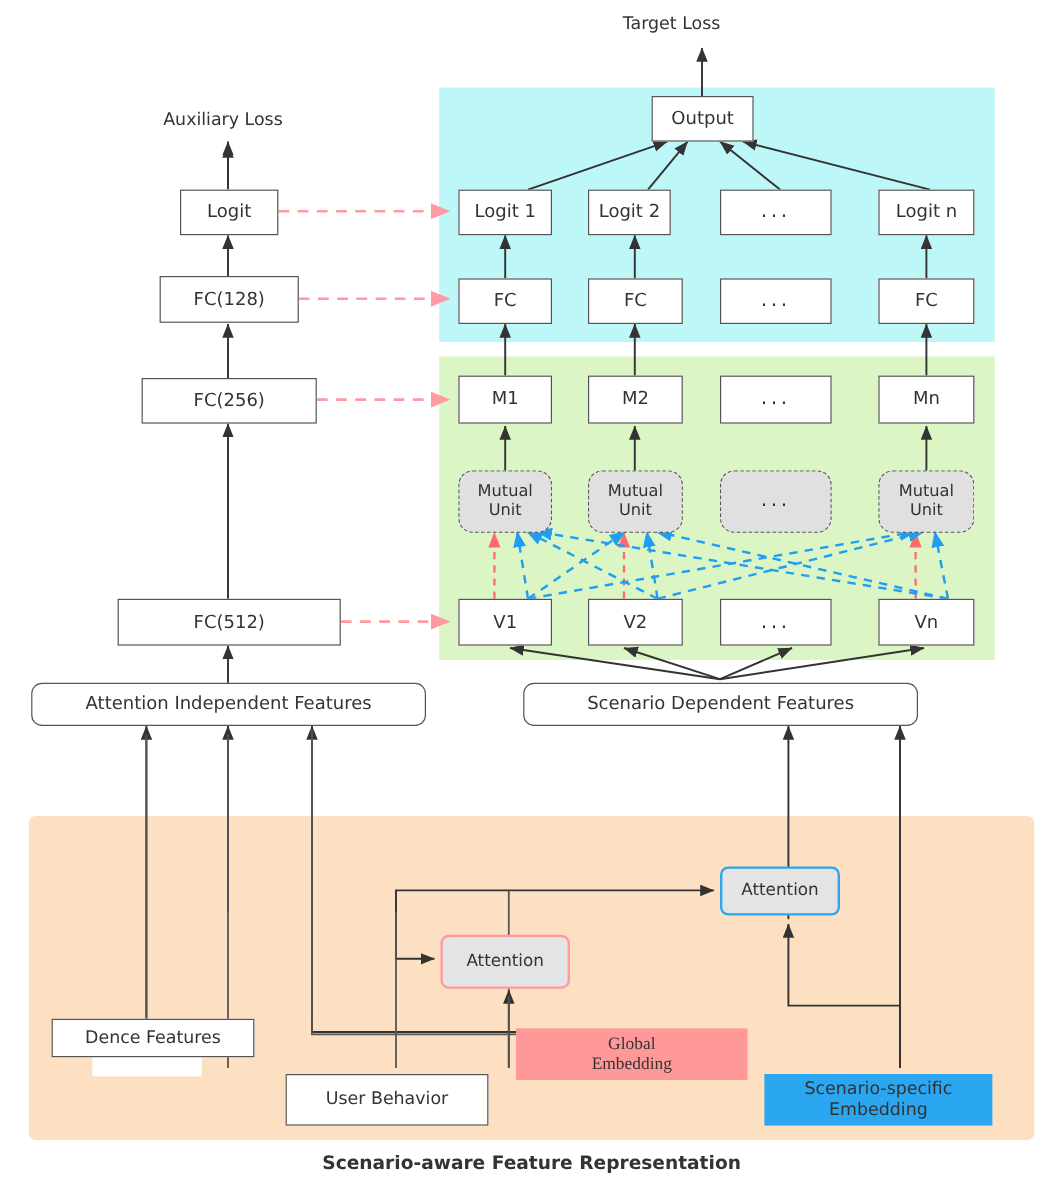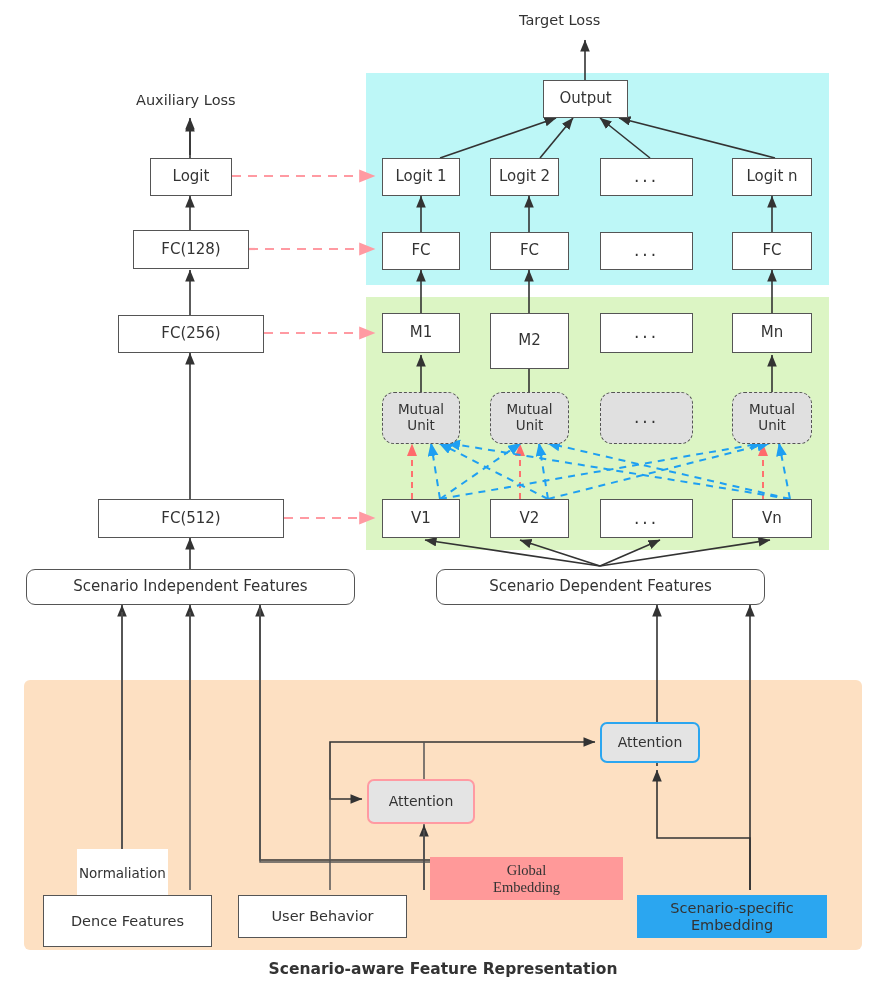--- a/index.html
+++ b/index.html
@@ -148,21 +148,21 @@
   <div class="node boxed" style="left:490px;top:158px;width:69px;height:38px;">Logit 2</div>
   <div class="node boxed dots" style="left:600px;top:158px;width:93px;height:38px;">...</div>
   <div class="node boxed" style="left:732px;top:158px;width:80px;height:38px;">Logit n</div>
 
   <div class="node boxed" style="left:382px;top:232px;width:78px;height:38px;">FC</div>
   <div class="node boxed" style="left:490px;top:232px;width:79px;height:38px;">FC</div>
   <div class="node boxed dots" style="left:600px;top:232px;width:93px;height:38px;">...</div>
   <div class="node boxed" style="left:732px;top:232px;width:80px;height:38px;">FC</div>
 
   <div class="node boxed" style="left:382px;top:313px;width:78px;height:40px;">M1</div>
-  <div class="node boxed" style="left:490px;top:313px;width:79px;height:56px;">M2</div>
+  <div class="node boxed" style="left:490px;top:313px;width:79px;height:40px;">M2</div>
   <div class="node boxed dots" style="left:600px;top:313px;width:93px;height:40px;">...</div>
   <div class="node boxed" style="left:732px;top:313px;width:80px;height:40px;">Mn</div>
 
   <div class="node mutual" style="left:382px;top:392px;width:78px;height:52px;flex-direction:column;">
     <span>Mutual</span>
     <span>Unit</span>
   </div>
   <div class="node mutual" style="left:490px;top:392px;width:79px;height:52px;flex-direction:column;">
     <span>Mutual</span>
     <span>Unit</span>
@@ -171,27 +171,27 @@
   <div class="node mutual" style="left:732px;top:392px;width:80px;height:52px;flex-direction:column;">
     <span>Mutual</span>
     <span>Unit</span>
   </div>
 
   <div class="node boxed" style="left:382px;top:499px;width:78px;height:39px;">V1</div>
   <div class="node boxed" style="left:490px;top:499px;width:79px;height:39px;text-align:center;">V2</div>
   <div class="node boxed dots" style="left:600px;top:499px;width:93px;height:39px;">...</div>
   <div class="node boxed" style="left:732px;top:499px;width:80px;height:39px;">Vn</div>
 
-  <div class="node boxed rounded" style="left:26px;top:569px;width:329px;height:36px;">Scenario Independent Features</div>
+  <div class="node boxed rounded" style="left:26px;top:569px;width:329px;height:36px;">Attention Independent Features</div>
   <div class="node boxed rounded" style="left:436px;top:569px;width:329px;height:36px;">Scenario Dependent Features</div>
 
   <div class="node attn attn-blue" style="left:600px;top:722px;width:100px;height:41px;">Attention</div>
   <div class="node attn attn-pink" style="left:367px;top:779px;width:108px;height:45px;">Attention</div>
 
-  <div class="node boxed flat" style="left:43px;top:895px;width:169px;height:52px;">Dence Features</div>
+  <div class="node boxed flat" style="left:43px;top:849px;width:169px;height:32px;">Dence Features</div>
   <div class="node boxed flat" style="left:238px;top:895px;width:169px;height:43px;">User Behavior</div>
   <div class="node flat" style="left:430px;top:857px;width:193px;height:43px;background:#f99;flex-direction:column;font-family:Liberation Serif, serif;">
     <span>Global</span>
     <span>Embedding</span>
   </div>
   <div class="node flat" style="left:637px;top:895px;width:190px;height:43px;background:#2ba6f0;flex-direction:column;">
     <span>Scenario-specific</span>
     <span>Embedding</span>
   </div>
 

